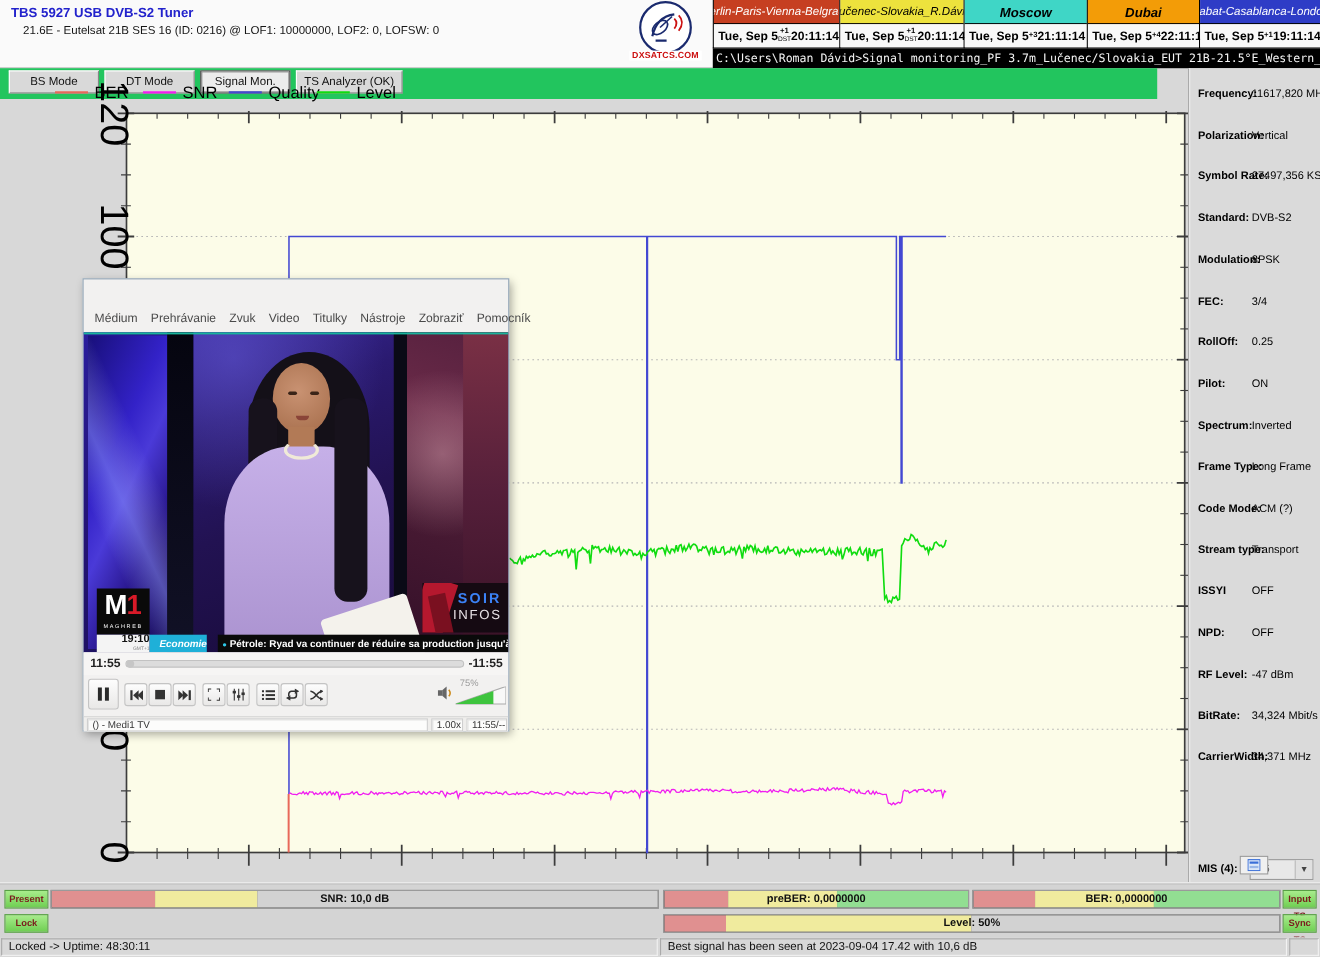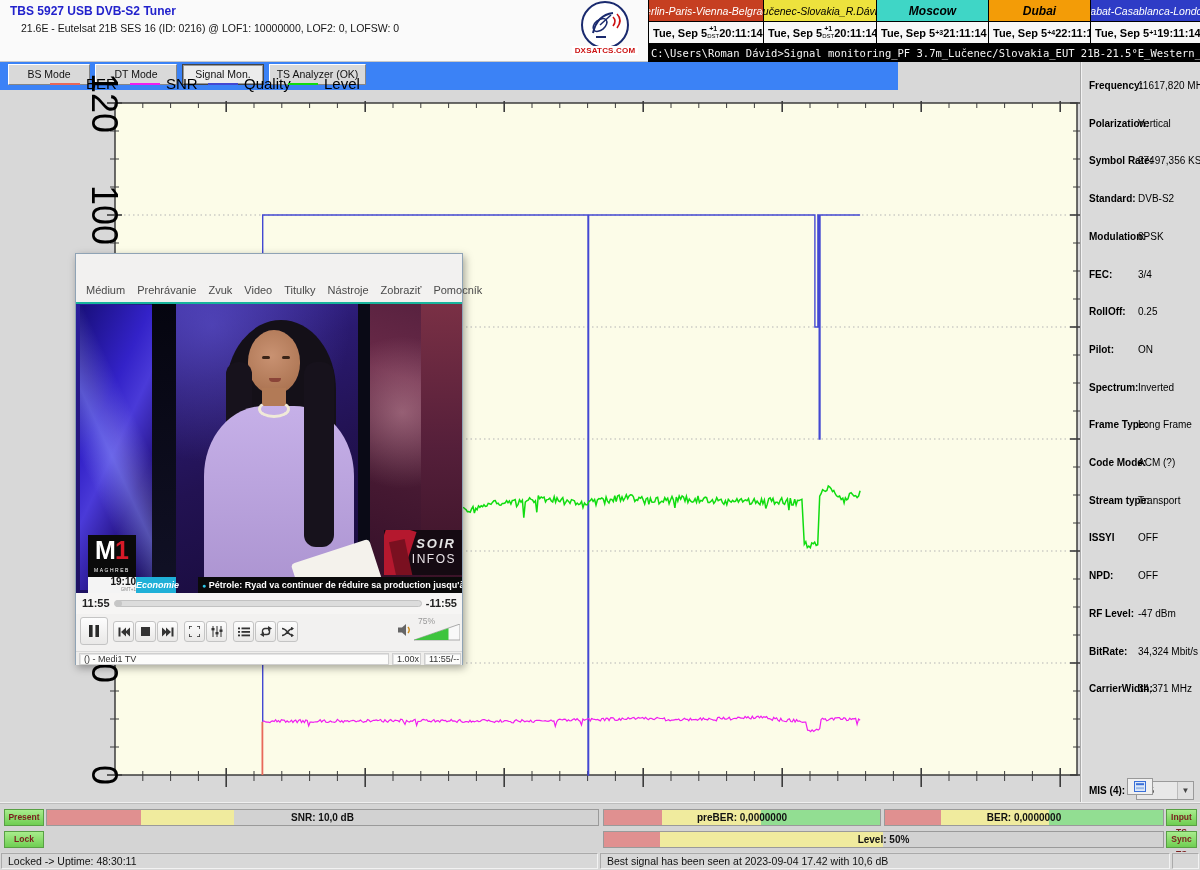--- a/index.html
+++ b/index.html
@@ -20,21 +20,21 @@
   .clock .cname { height:22px; border-bottom:1px solid #000; font-size:10.5px; font-style:italic; display:flex; align-items:center; justify-content:center; white-space:nowrap; overflow:hidden; }
   .clock .ctime { height:21px; background:#f8f8f8; display:flex; align-items:center; font-size:11px; font-weight:bold; color:#000; padding:0 4px; }
   .clock .cdate { flex:0 0 auto; }
   .clock .coff { flex:1; text-align:center; font-size:7px; line-height:7px; font-weight:bold; }
   .clock .coff .dst { font-size:6px; font-weight:normal; }
   .clock .ctt { flex:0 0 auto; }
 
   #console { left:648px; top:44px; width:552px; height:18px; background:#000; color:#f4f4f4; font-family:"DejaVu Sans Mono", monospace; font-size:10.5px; line-height:18px; padding-left:3px; white-space:nowrap; overflow:hidden; }
 
   
-  #tabstrip { left:0; top:62px; width:898px; height:28px; background:#3b82f6; }
+  #tabstrip { left:0; top:62px; width:1052px; height:28px; background:#22c55e; }
   .tabbtn { position:absolute; top:2px; height:21px; background:#d9d9d9; border:1px solid #858585; border-top-color:#fff; border-left-color:#fff; font-size:10.5px; color:#111; text-align:center; line-height:19px; cursor:default; }
   .tabbtn.active { background:#ececec; border:1px solid #444; box-shadow:inset 0 0 0 1px #999; }
 
   
   #chart-panel { left:0; top:90px; width:1080px; height:712px; background:#d8d8d8; }
   #chart-svg { left:0; top:62px; width:1080px; height:740px; }
 
   
   #sidebar { left:1080px; top:62px; width:120px; height:740px; background:#dadada; border-left:1px solid #aaa; box-shadow:inset 1px 0 0 #f2f2f2; }
   .prow { position:absolute; left:0; width:120px; height:14px; }
@@ -74,27 +74,27 @@
   #v-body { left:128px; top:104px; width:150px; height:187px; background:linear-gradient(#c6b0e8,#ab93d0); border-radius:60px 60px 0 0 / 70px 70px 0 0; }
   #v-necklace { left:182px; top:98px; width:32px; height:18px; border:3px solid #f0ead8; border-top-color:transparent; border-radius:50%; }
   #v-paper { left:222px; top:248px; width:82px; height:60px; background:#f4f2ec; transform:rotate(-18deg); border-radius:4px; }
   #v-m1 { left:12px; top:233px; width:48px; height:42px; background:#0a0a0a; }
   #v-m1 .m { position:absolute; left:7px; top:1px; font-size:25px; font-weight:bold; color:#fff; }
   #v-m1 .one { position:absolute; left:27px; top:1px; font-size:25px; font-weight:bold; color:#d81a28; }
   #v-m1 .sub { position:absolute; left:0; top:32px; width:48px; text-align:center; font-size:5px; letter-spacing:1.5px; color:#fff; }
   #v-timebox { left:12px; top:275px; width:48px; height:16px; background:#f4f4f4; text-align:right; }
   #v-timebox .t { font-size:10px; font-weight:bold; color:#111; line-height:10px; }
   #v-timebox .g { font-size:4.5px; color:#888; line-height:5px; }
-  #v-econ { left:60px; top:275px; width:40px; height:16px; background:#1fb0d8; color:#fff; font-size:9px; font-weight:bold; font-style:italic; text-align:right; line-height:16px; }
+  #v-econ { left:60px; top:275px; width:52px; height:16px; background:#1fb0d8; color:#fff; font-size:9px; font-weight:bold; font-style:italic; text-align:right; line-height:16px; }
   #v-ticker { left:122px; top:275px; width:264px; height:16px; background:#0a0a0a; color:#fff; font-size:9px; font-weight:bold; line-height:16px; white-space:nowrap; overflow:hidden; padding-left:4px; }
   #v-ticker .dot { color:#2ec8e8; font-size:7px; }
   #v-soir { left:308px; top:228px; width:78px; height:45px; background:#150a12; overflow:hidden; }
   #v-soir .red1 { position:absolute; left:-6px; top:-4px; width:30px; height:60px; background:#b5182e; transform:rotate(18deg); }
   #v-soir .red2 { position:absolute; left:10px; top:10px; width:16px; height:50px; background:#7a1020; transform:rotate(-12deg); }
-  #v-soir .soir { position:absolute; right:6px; top:6px; font-size:13px; font-weight:bold; letter-spacing:2px; color:#e5e5e5;font-style:italic; }
+  #v-soir .soir { position:absolute; right:6px; top:6px; font-size:13px; font-weight:bold; letter-spacing:2px; color:#3b82f6; }
   #v-soir .infos { position:absolute; right:6px; top:22px; font-size:12px; letter-spacing:1.5px; color:#e8e2e6; }
 
   #vlc-seekrow { left:0; top:339px; width:386px; height:21px; background:#f6f5f4; }
   #vlc-elapsed { left:6px; top:4px; font-size:11px; font-weight:bold; color:#222; }
   #vlc-remaining { right:5px; top:4px; font-size:11px; font-weight:bold; color:#222; }
   #vlc-seektrack { left:38px; top:7px; width:308px; height:7px; background:#dcdcdc; border:1px solid #c2c2c2; border-radius:4px; }
   #vlc-seekhandle { left:0px; top:-1px; width:7px; height:7px; background:#c6c6c6; border-radius:50%; }
 
   #vlc-controls { left:0; top:360px; width:386px; height:37px; background:#f2f1f0; }
   .vbtn { position:absolute; background:linear-gradient(#fdfdfd,#e9e8e7); border:1px solid #c4c4c4; border-radius:3px; display:flex; align-items:center; justify-content:center; }

